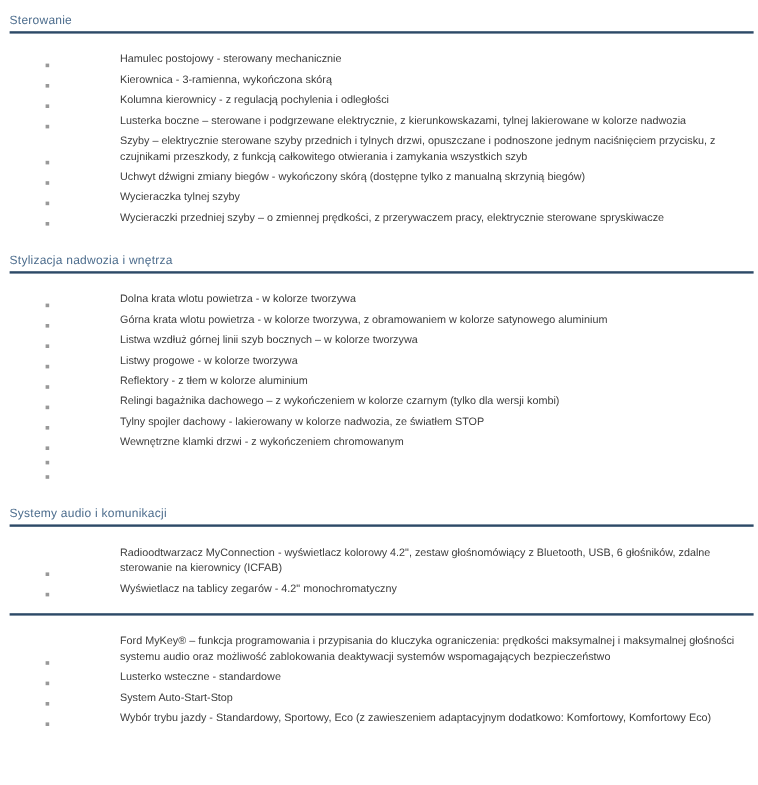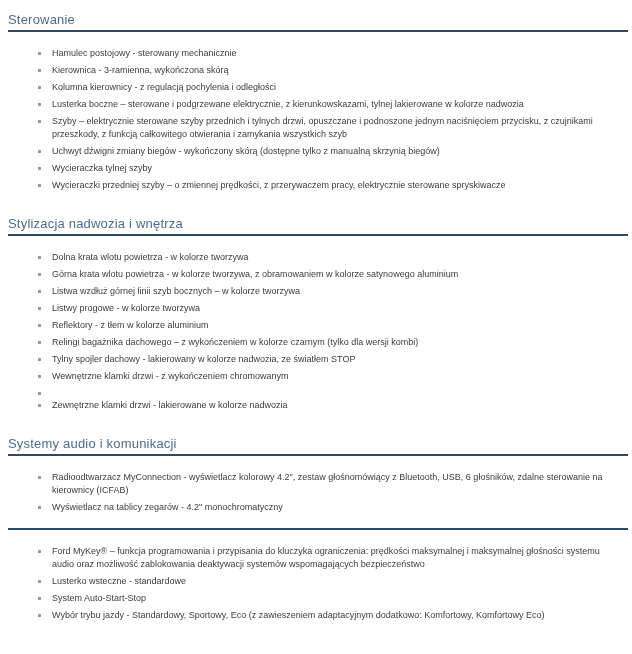--- a/index.html
+++ b/index.html
@@ -18,43 +18,44 @@
     font-family:"Liberation Sans","DejaVu Sans",sans-serif;
     color:var(--text);
     -webkit-font-smoothing:antialiased;
   }
   .page{
     width:632px;
     padding:2px 0 20px 0;
   }
   .spec-section{margin:0;}
   .section-title{
-    font-size:13px;
+    font-size:10px;
     font-weight:normal;
     color:var(--accent);
     margin:0;
     padding:10px 0 3px 8px;
     letter-spacing:0.2px;
   }
   .section-rule{
     height:2px;
     background:var(--rule);
     margin:0 4px 0 8px;
   }
   .item-list{
     list-style:none;
     margin:0;
     padding:15px 10px 10px 38px;
   }
   .item-list li{
     display:flex;
-    align-items:flex-start;
+    align-items:flex-end;
     margin:0 0 4px 0;
     font-size:9px;
     line-height:13px;
+    gap:48px;
   }
   .bullet{
     flex:none;
     width:3px;
     height:3px;
     background:var(--bullet);
     margin:5px 11px 0 0;
   }
   .item-text{
     display:block;
@@ -138,21 +139,20 @@
         </li>
         <li>
           <span class="bullet"></span>
           <span class="item-text">Wewnętrzne klamki drzwi - z wykończeniem chromowanym</span>
         </li>
         <li>
           <span class="bullet"></span>
         </li>
         <li>
           <span class="bullet"></span>
-          <span class="item-text">Zewnętrzne klamki drzwi - lakierowane w kolorze nadwozia</span>
         </li>
       </ul>
   </section>
 
   <section class="spec-section">
     <h2 class="section-title">Systemy audio i komunikacji</h2>
     <div class="section-rule"></div>
     <ul class="item-list">
         <li>
           <span class="bullet"></span>

